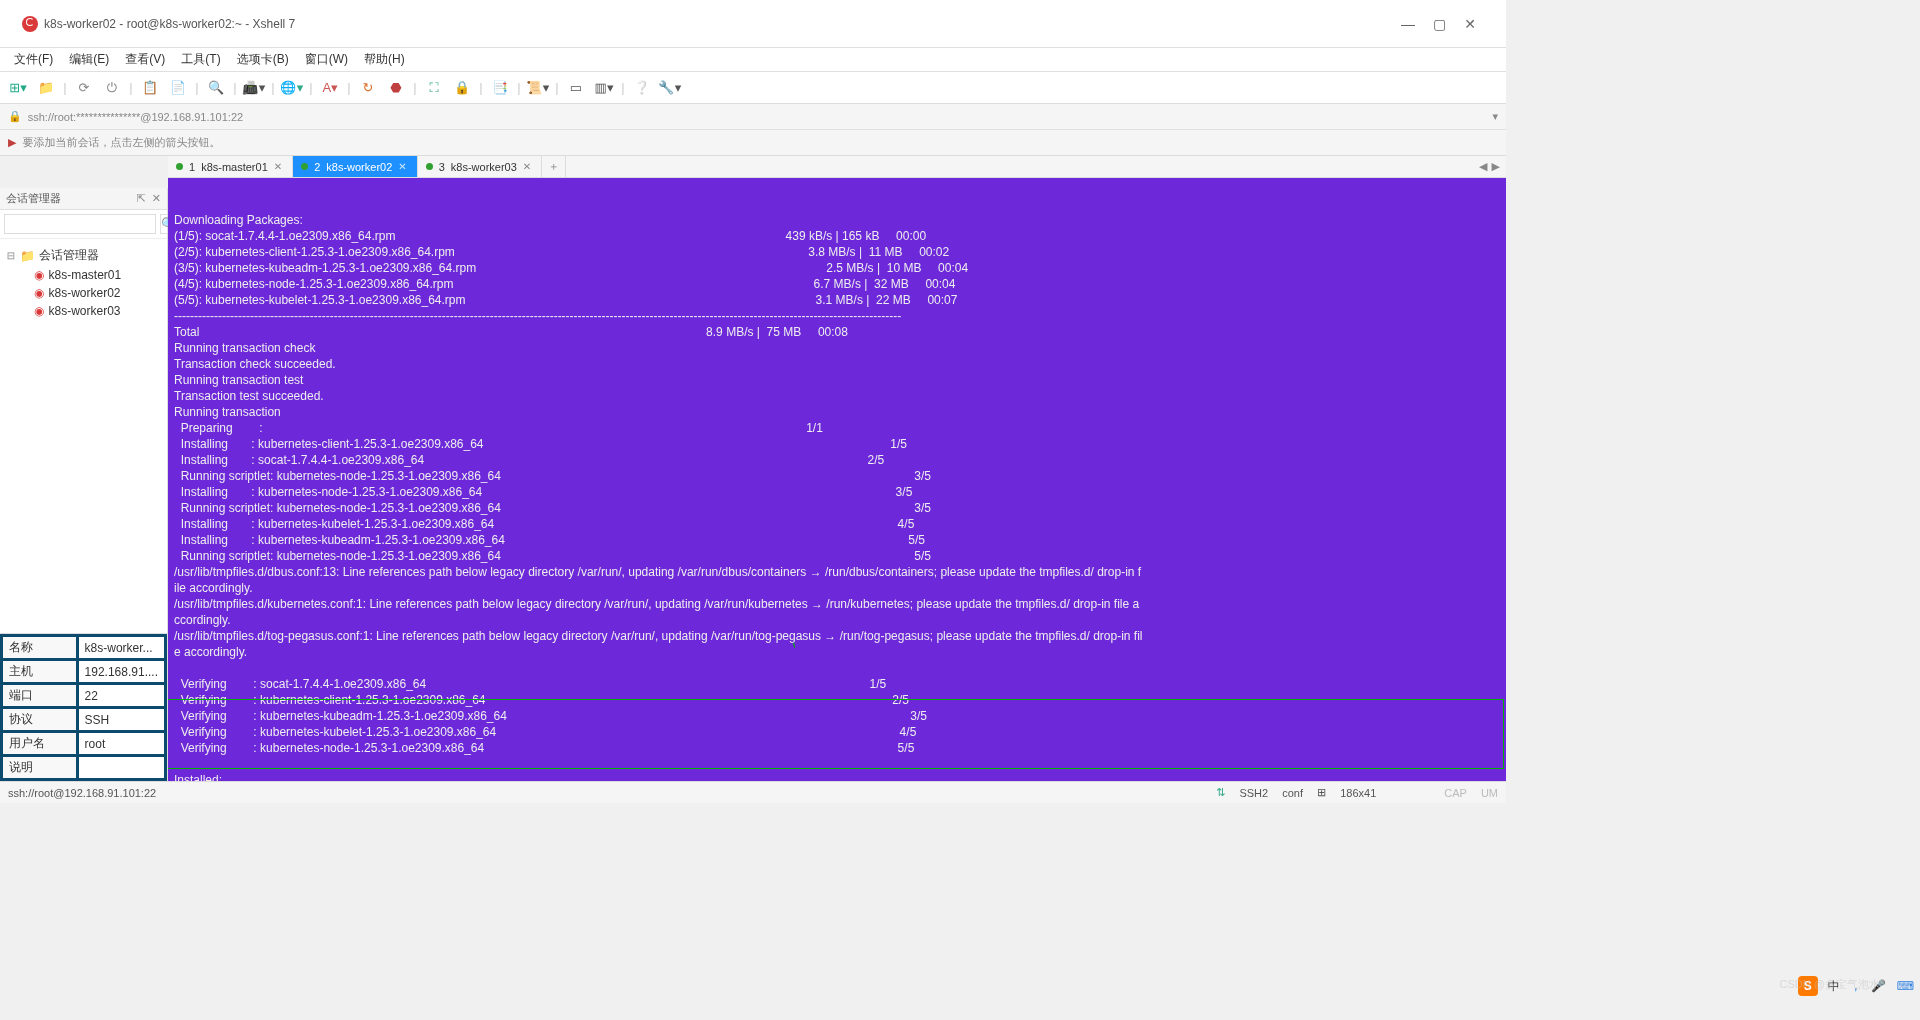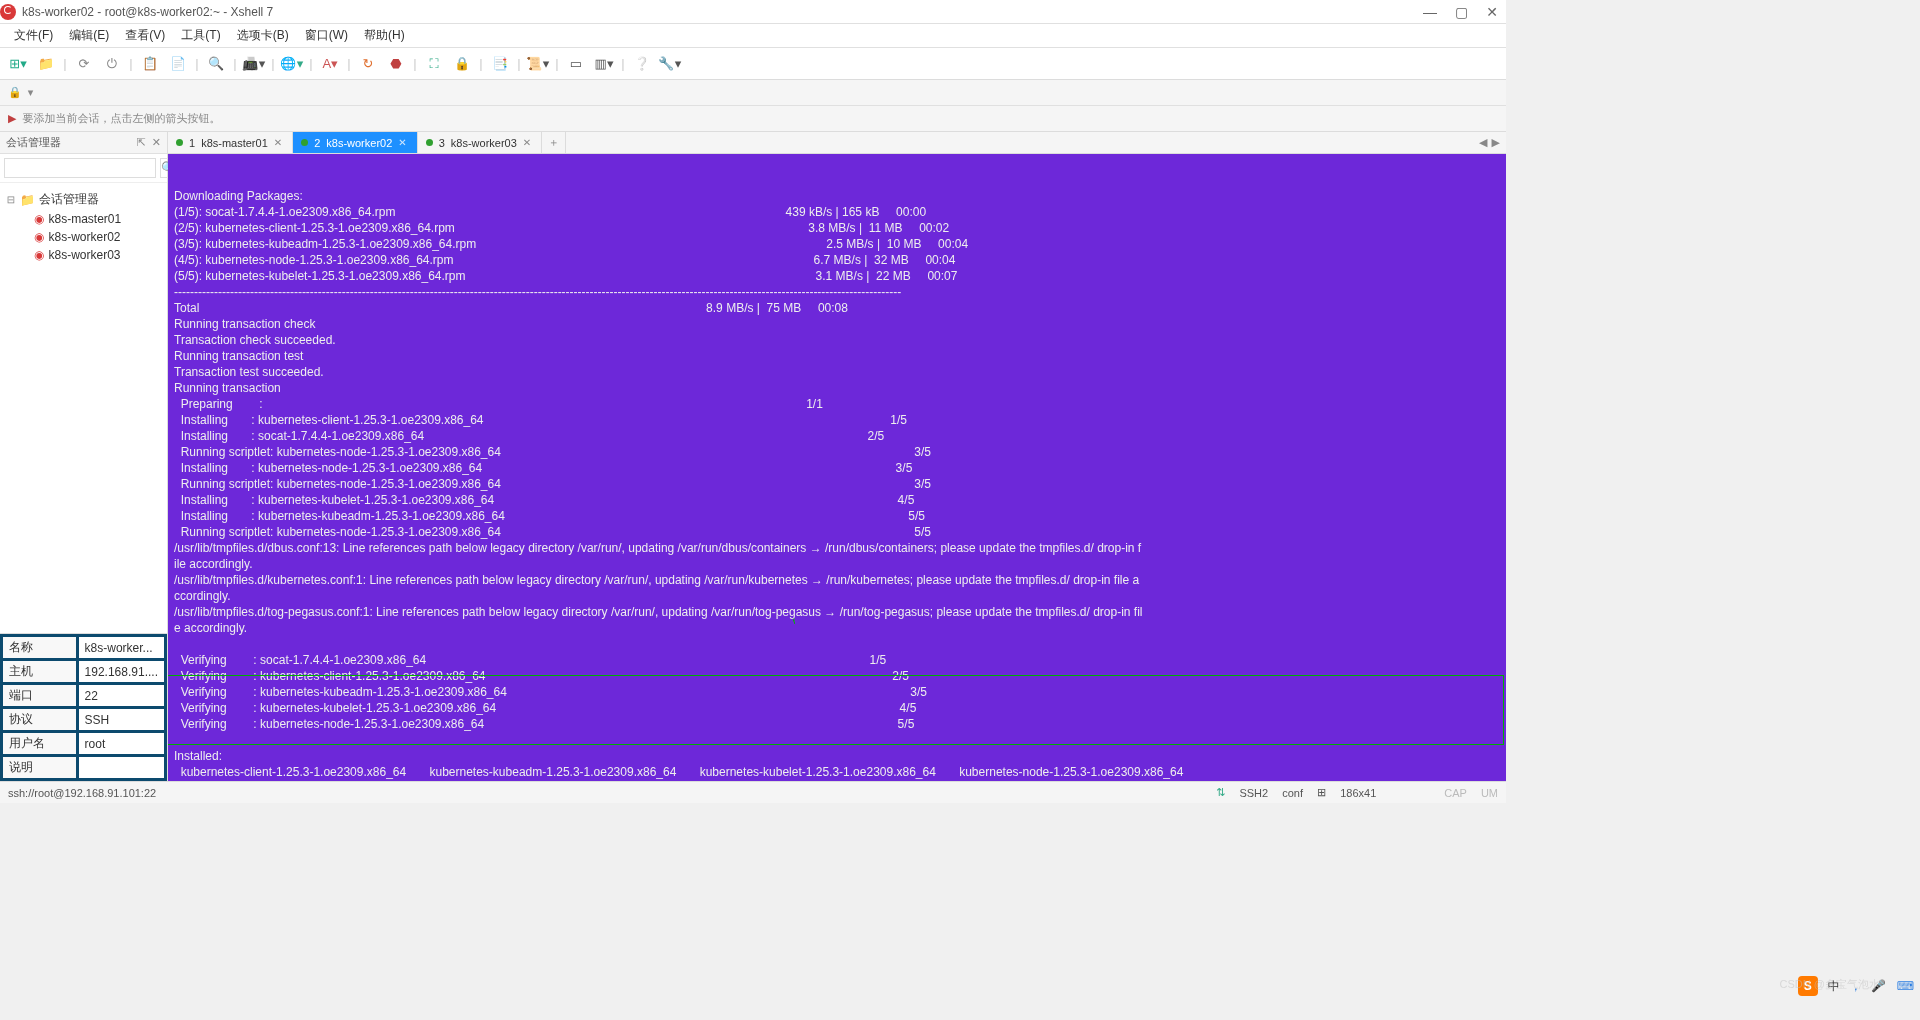--- a/index.html
+++ b/index.html
@@ -1,33 +1,33 @@
 <!DOCTYPE html>
 <html><head>
 <meta charset="utf-8">
 <style>
 * { margin:0; padding:0; box-sizing:border-box; font-family:"Microsoft YaHei","Segoe UI",sans-serif; }
 body { width:1506px; height:803px; background:#f0f0f0; font-size:12px; color:#333; overflow:hidden; display:flex; flex-direction:column; }
-.titlebar { height:24px; background:#fff; display:flex; align-items:center; padding:0 0; border-bottom:1px solid #e0e0e0; }
+.titlebar { height:48px; background:#fff; display:flex; align-items:center; padding:0 22px; border-bottom:1px solid #e0e0e0; }
 .titlebar .ico { width:16px; height:16px; background:#d93939; border-radius:50%; margin-right:6px; position:relative; }
 .titlebar .ico::before { content:""; position:absolute; left:4px; top:2px; width:6px; height:6px; border:1.5px solid #fff; border-radius:50%; border-right-color:transparent; }
 .titlebar .title { color:#555; flex:1; }
 .winctrl { display:flex; gap:18px; margin-right:8px; color:#666; font-size:14px; }
 .winctrl span { cursor:pointer; }
 .menubar { height:24px; background:#fff; display:flex; align-items:center; padding:0 8px; gap:4px; border-bottom:1px solid #e0e0e0; }
 .menubar span { padding:2px 6px; cursor:pointer; }
 .toolbar { height:32px; background:#fff; display:flex; align-items:center; padding:0 6px; gap:4px; border-bottom:1px solid #dcdcdc; }
 .tb { width:24px; height:24px; display:flex; align-items:center; justify-content:center; font-size:13px; color:#555; cursor:pointer; }
 .tb.sep { width:6px; color:#ccc; }
 .addrbar { height:26px; background:#f5f5f5; display:flex; align-items:center; padding:0 8px; gap:6px; color:#888; border-bottom:1px solid #e0e0e0; font-size:11px; }
 .addrbar .lock { color:#c0a050; }
 .hintbar { height:26px; background:#f5f5f5; display:flex; align-items:center; padding:0 8px; gap:6px; color:#888; border-bottom:1px solid #dcdcdc; font-size:11px; }
 .hintbar .flag { color:#c04040; }
 .mainrow { flex:1; display:flex; min-height:0; }
-.sidebar { width:168px; background:#fff; border-right:1px solid #dcdcdc; display:flex; flex-direction:column; }
+.sidebar { width:168px; background:#fff; border-right:1px solid #dcdcdc; display:flex; flex-direction:column;margin-top:32px; }
 .side-head { height:22px; display:flex; align-items:center; justify-content:space-between; padding:0 6px; background:#f5f5f5; border-bottom:1px solid #e0e0e0; font-size:11px; color:#555; }
 .side-head .ctr { display:flex; gap:6px; color:#888; }
 .filterbar { padding:4px; border-bottom:1px solid #eee; display:flex; gap:4px; }
 .filterbar input { flex:1; border:1px solid #ddd; height:20px; padding:0 4px; font-size:11px; }
 .filterbar .mag { width:20px; height:20px; display:flex; align-items:center; justify-content:center; color:#888; border:1px solid #ddd; }
 .tree { padding:6px 4px; flex:1; overflow:auto; }
 .tree-item { display:flex; align-items:center; gap:4px; padding:2px 2px 2px 2px; cursor:pointer; font-size:12px; color:#333; }
 .tree-item .tw { width:10px; text-align:center; color:#888; font-size:10px; }
 .tree-item .fld { color:#e6b84d; }
 .tree-item .host { color:#d93939; }
@@ -106,20 +106,21 @@
   <div class="tb sep">|</div>
   <div class="tb">▭</div>
   <div class="tb">▥▾</div>
   <div class="tb sep">|</div>
   <div class="tb" style="color:#3a8">❔</div>
   <div class="tb">🔧▾</div>
 </div>
 
 <div class="addrbar">
   <span class="lock">🔒</span>
+  <span style="flex:1">ssh://root:***************@192.168.91.101:22</span>
   <span>▾</span>
 </div>
 
 <div class="hintbar">
   <span class="flag">▶</span>
   <span>要添加当前会话，点击左侧的箭头按钮。</span>
 </div>
 
 <div class="mainrow">
   <div class="sidebar">

